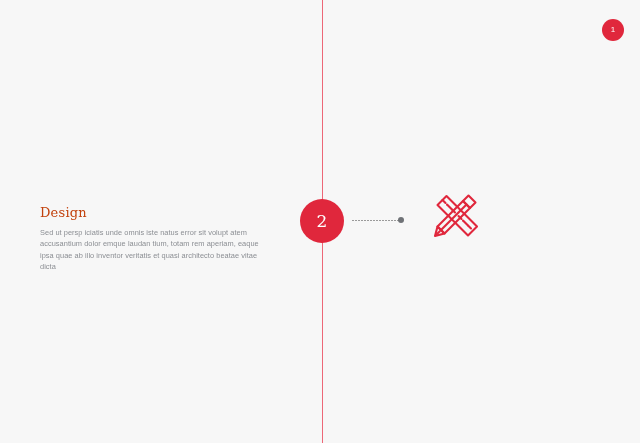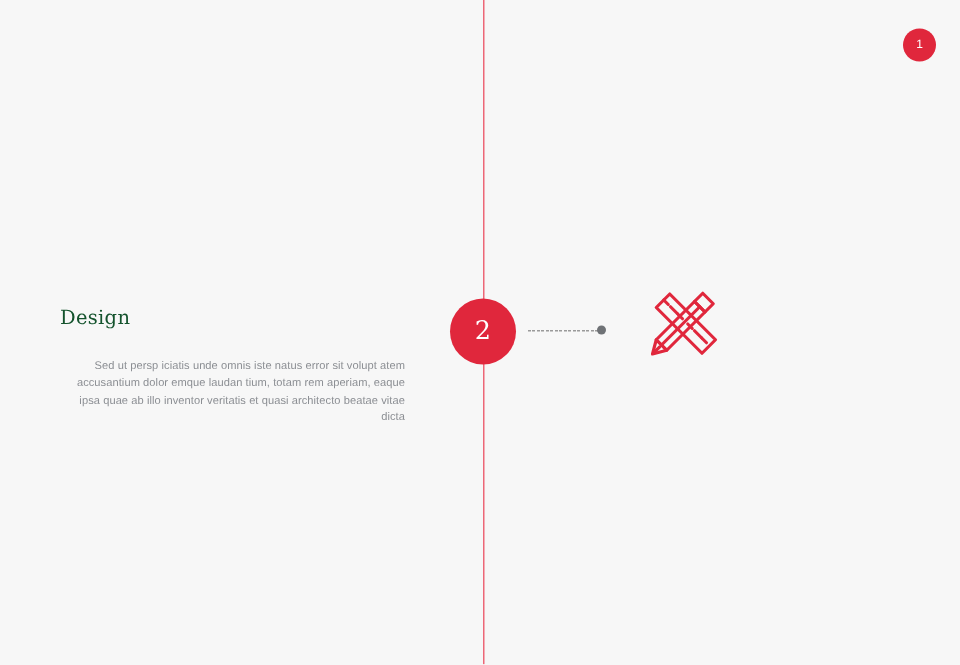--- a/index.html
+++ b/index.html
@@ -54,32 +54,32 @@
   .text-block {
     position: absolute;
     left: 40px;
     top: 205px;
     width: 230px;
   }
   .block-title {
     font-family: "DejaVu Serif", "Liberation Serif", serif;
     font-size: 13px;
     font-weight: 400;
-    color: #14532d;
-    margin: 0 0 18px 0;
+    color: #c2410c;
+    margin: 0 0 7px 0;
     letter-spacing: .2px;
   }
   .block-body {
     font-family: "Liberation Sans", sans-serif;
     font-size: 7.4px;
     line-height: 11.4px;
     color: #8b8e93;
     margin: 0;
     letter-spacing: .05px;
-    text-align: right;
+    text-align: left;
   }
 
   
   .step-marker {
     position: absolute;
     left: 300px;
     top: 199px;
     width: 44px;
     height: 44px;
     border-radius: 50%;

